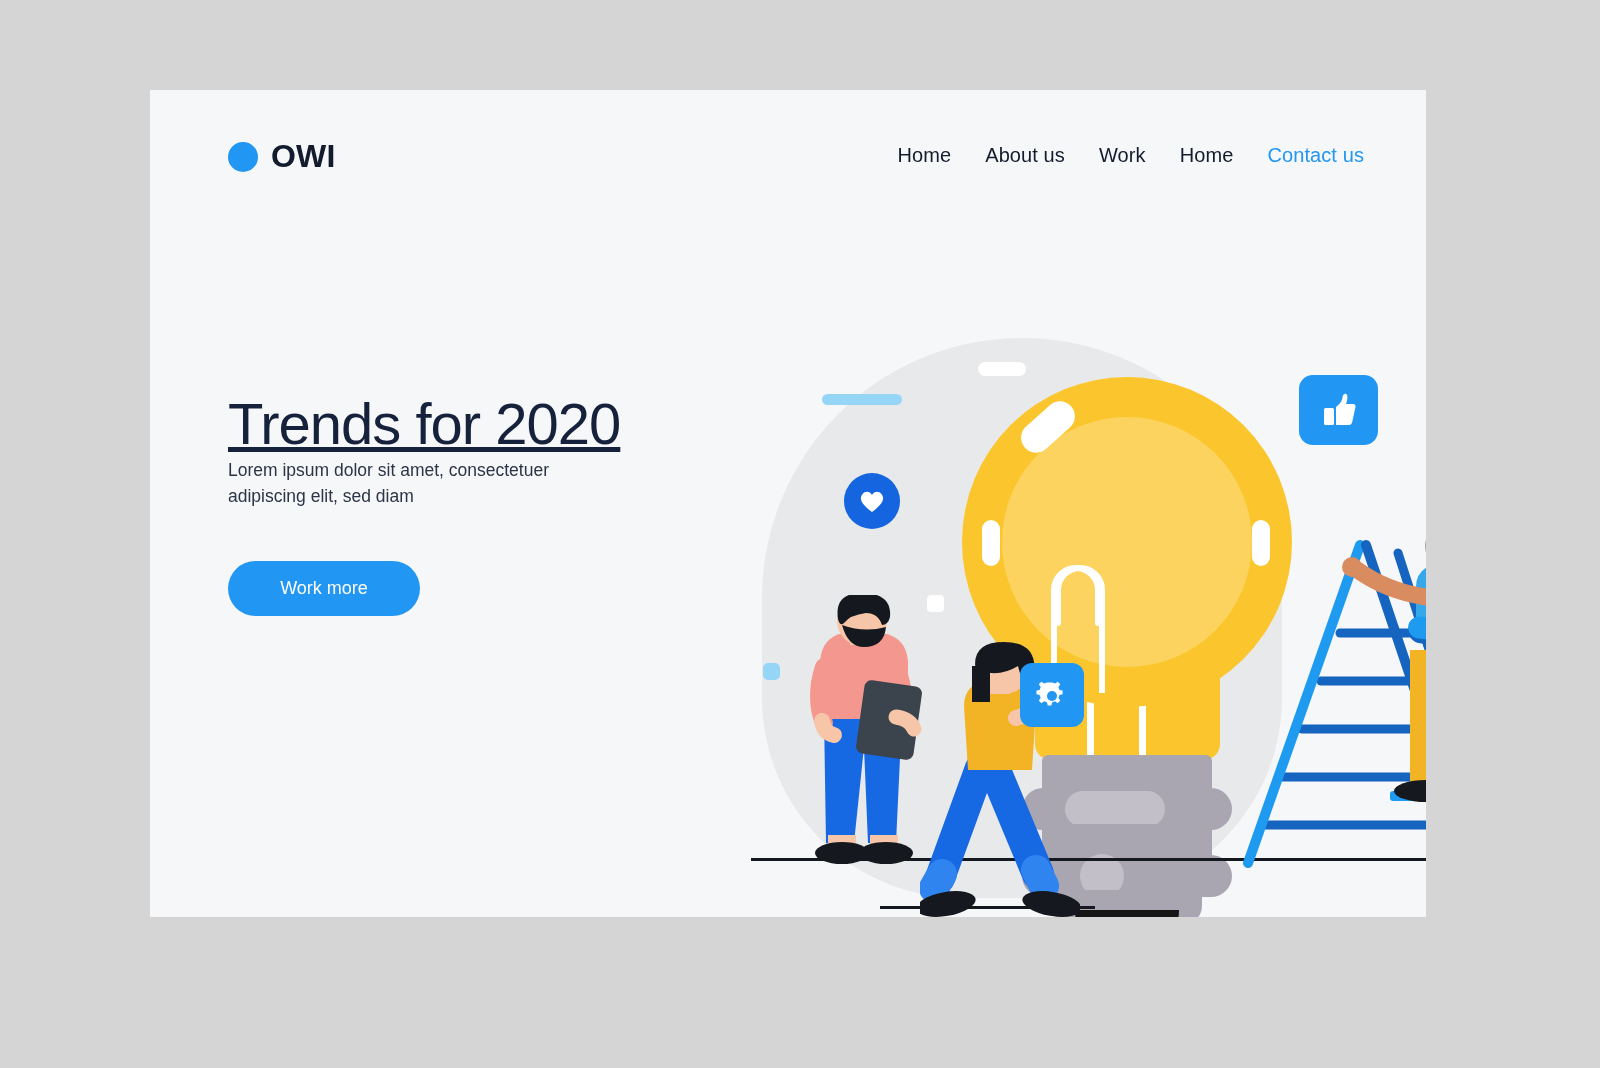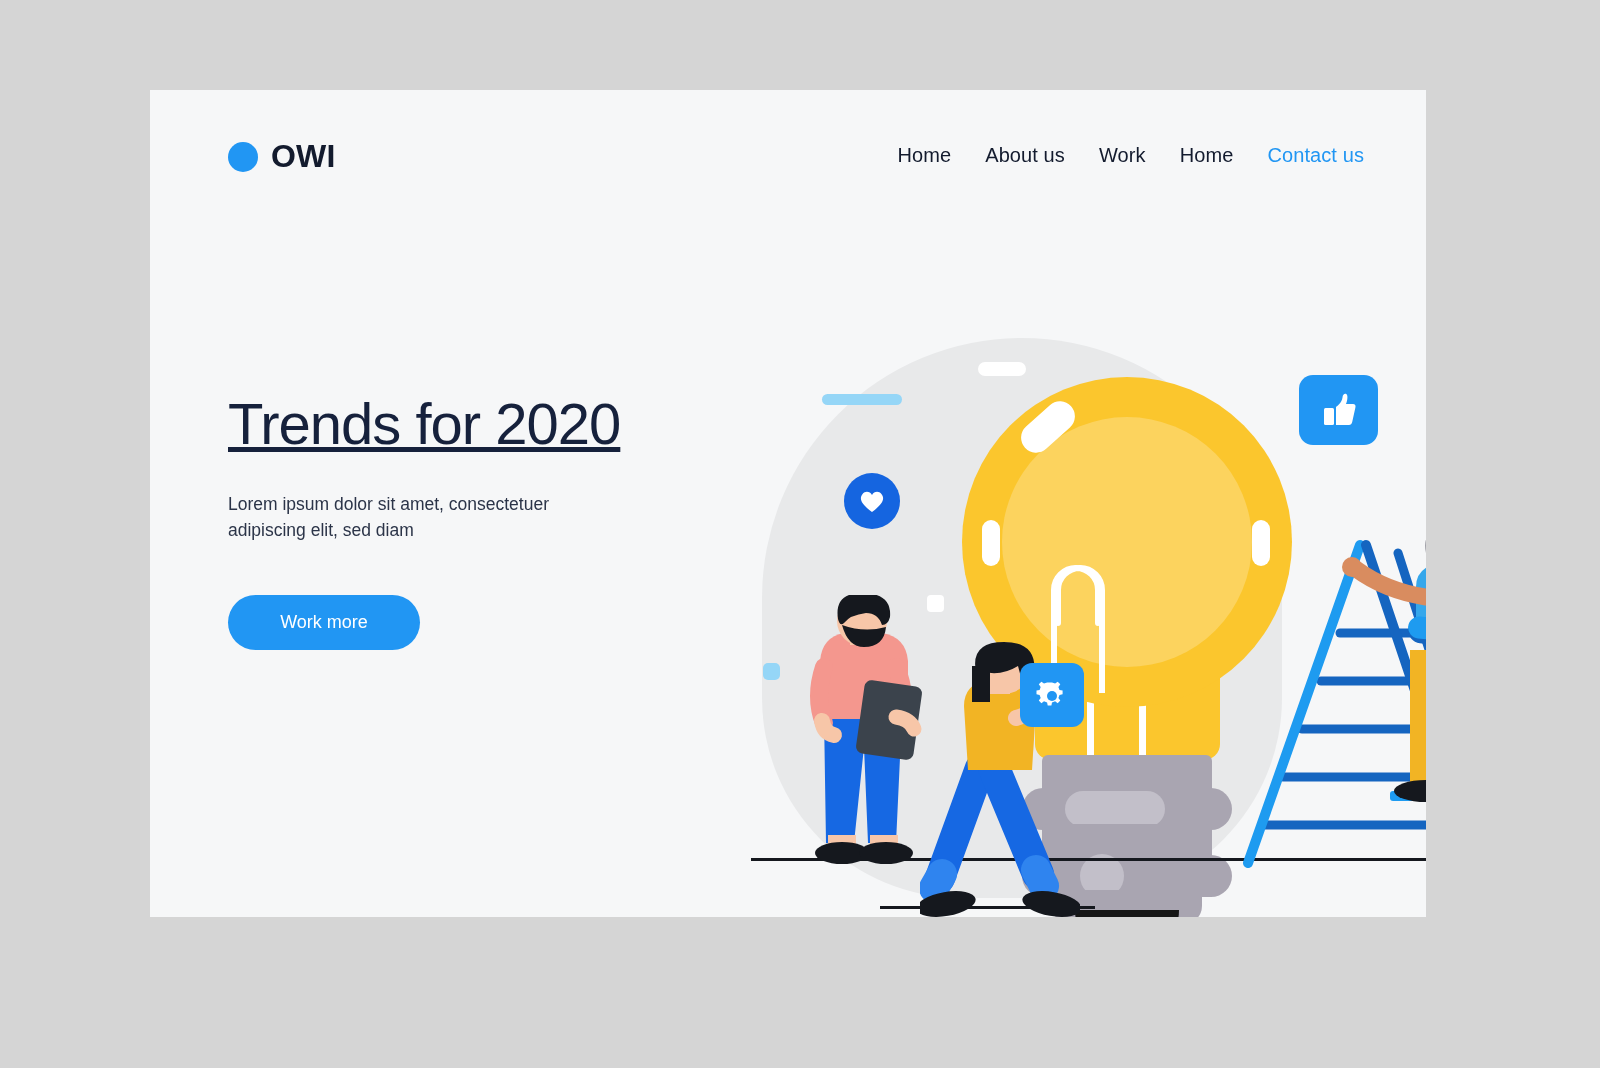--- a/index.html
+++ b/index.html
@@ -60,21 +60,20 @@
     font-size: 63px; font-weight: 700; line-height: 1.04;
     color: #16213c; letter-spacing: -1.2px;
   }
   .hero-line2 {
     font-size: 58px; font-weight: 400; line-height: 1.12;
     color: #16213c; letter-spacing: -1px;
     margin-top: 2px;
     text-decoration: underline;
   }
   .hero-sub {
-    margin-top: 34px;
     font-size: 17.5px; line-height: 1.5;
     color: #2b3448; width: 370px;
   }
   .cta {
     margin-top: 52px;
     width: 192px; height: 55px;
     border: none; border-radius: 28px;
     background: #2196f3; color: #ffffff;
     font-size: 18px; font-family: inherit;
     cursor: pointer;

